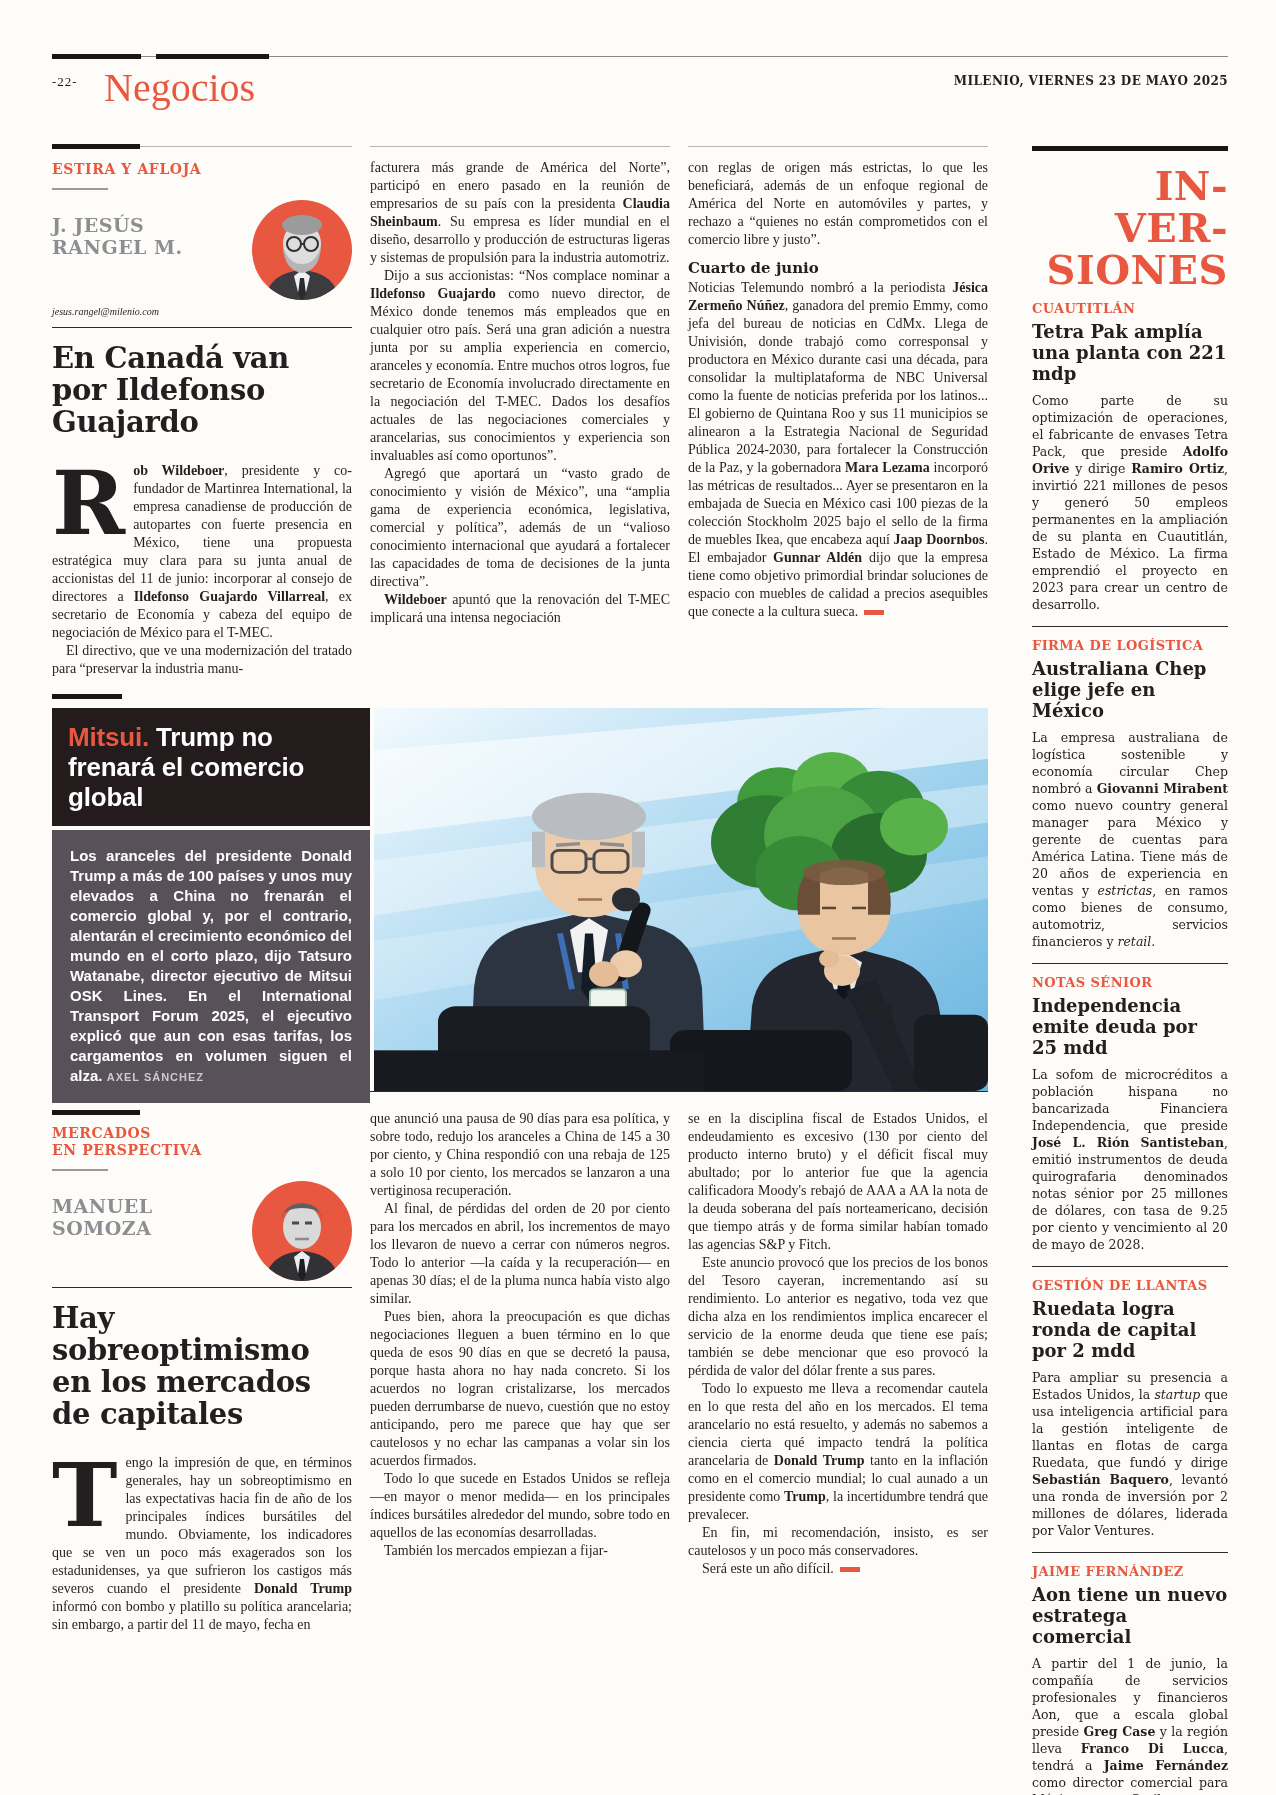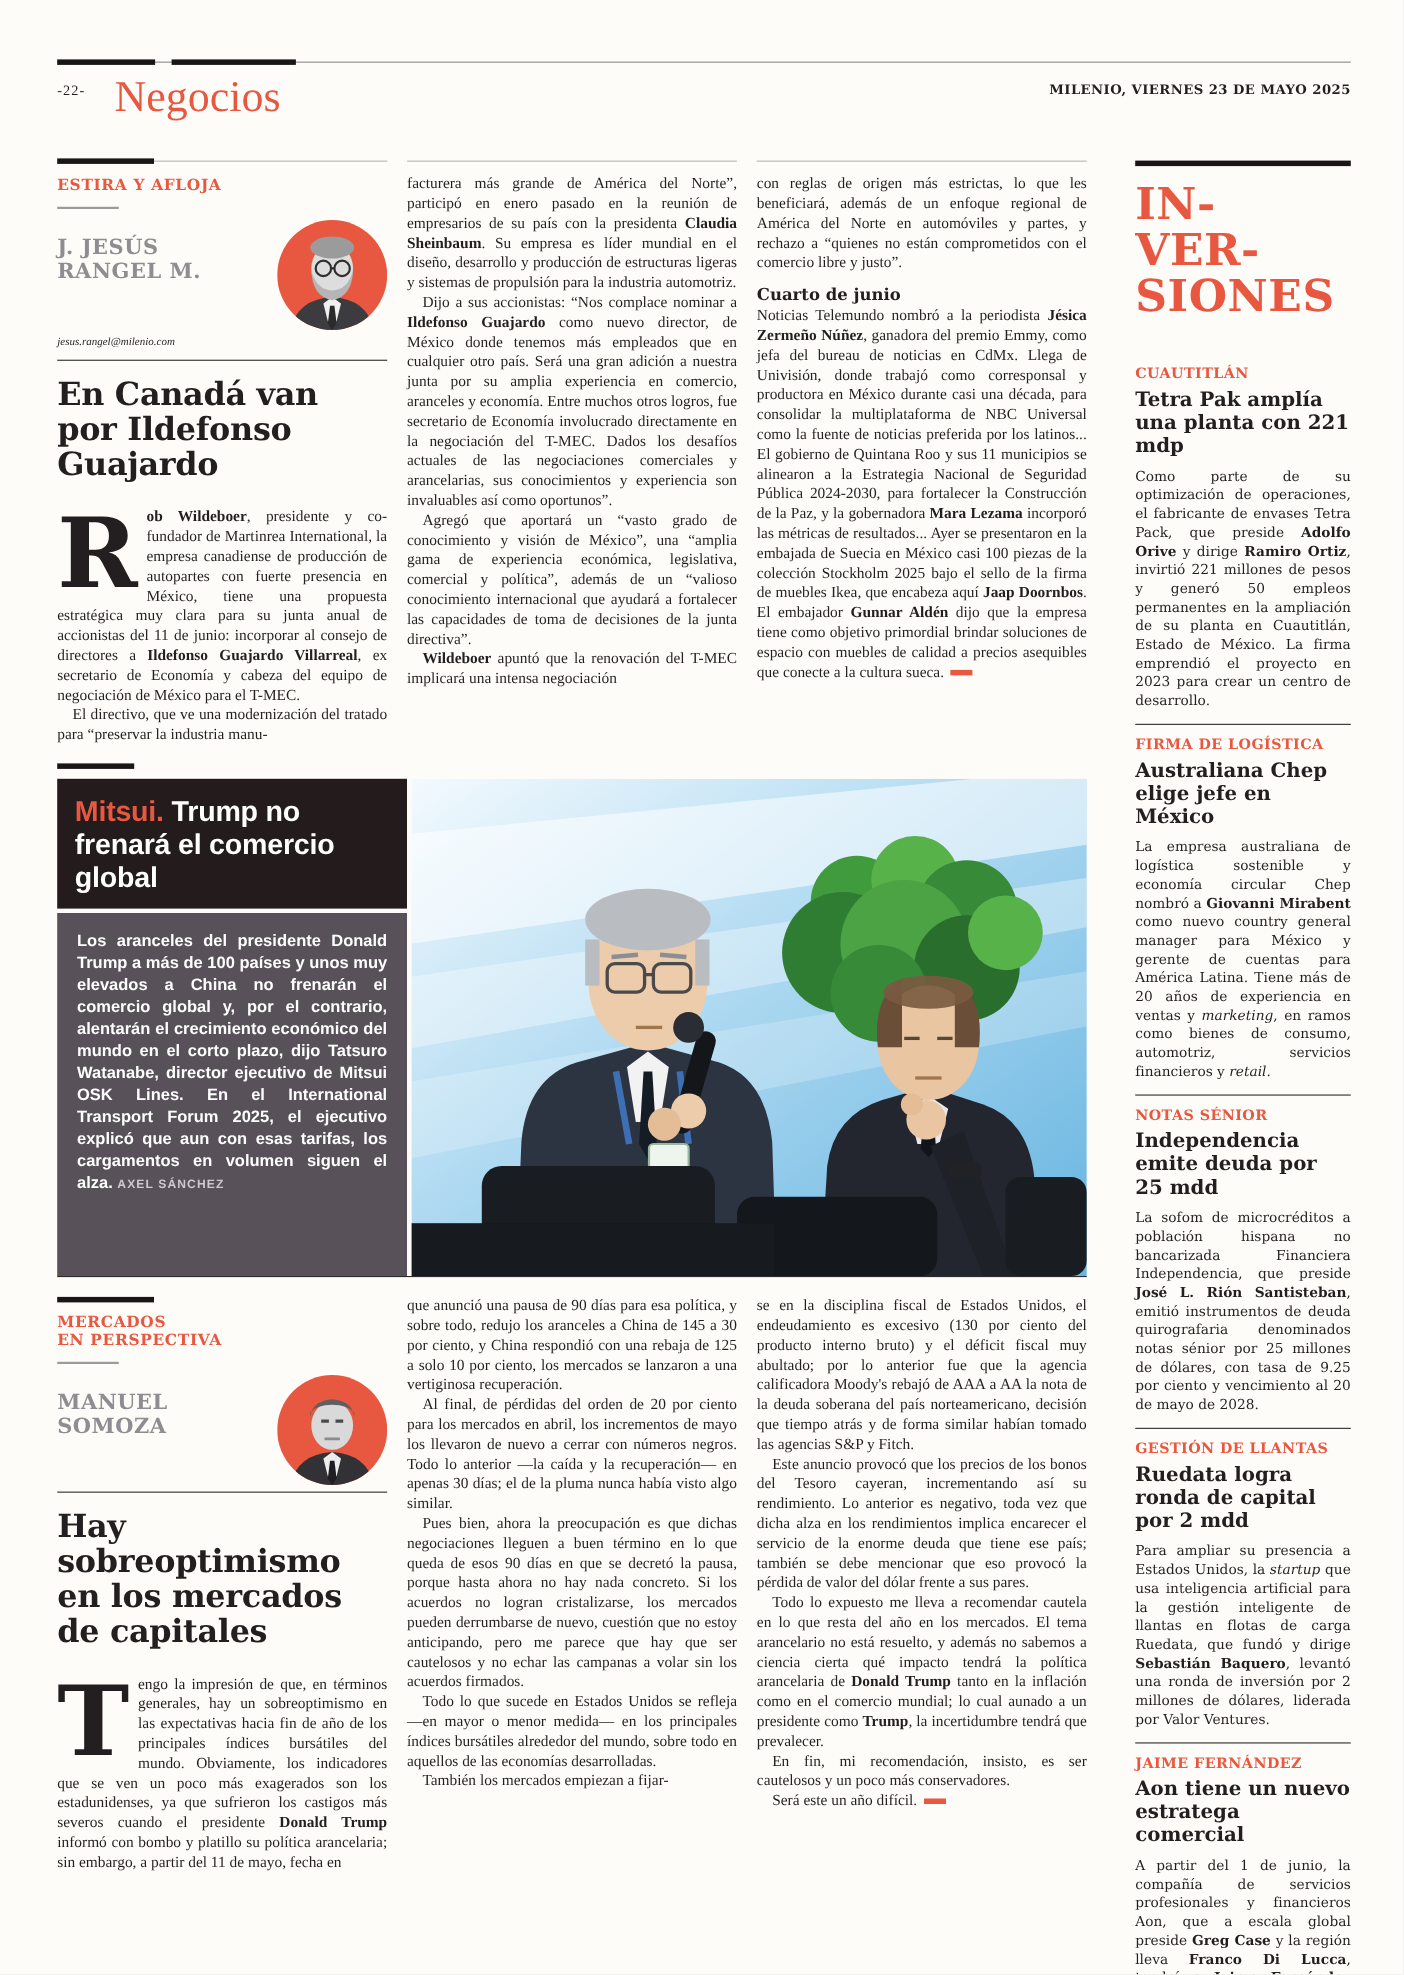--- a/index.html
+++ b/index.html
@@ -51,38 +51,38 @@
   .body p{font-size:14px; line-height:18px; text-align:justify;}
   .body p.ind{text-indent:14px;}
   .dc{float:left; font-family:"DejaVu Serif", serif; font-weight:700; font-size:88px; line-height:70px;
       padding:6px 8px 0 0; color:var(--ink);}
   .subhead{font-family:"DejaVu Serif", serif; font-weight:700; font-size:15px; margin:10px 0 2px;}
   .endmark{display:inline-block; width:20px; height:5px; background:var(--accent); margin-left:6px; vertical-align:middle;}
 
   
   .feature{margin-top:16px;}
   .blackbar{width:70px; height:5px; background:var(--dark); margin-bottom:9px;}
-  .feature-inner{display:flex; gap:4px; height:452px;border-radius:18px;}
+  .feature-inner{display:flex; gap:4px; height:383px;border-radius:18px;}
   .mitsui{width:318px; display:flex; flex-direction:column; gap:4px;}
   .mitsui-title{background:var(--mitsui-title-bg); padding:14px 16px; font-family:"Liberation Sans", sans-serif;
                 font-weight:700; font-size:26px; line-height:30px; color:#fff; letter-spacing:-.2px;}
   .mitsui-title .brand{color:var(--accent);}
   .mitsui-body{background:var(--mitsui-body-bg); flex:1; padding:16px 18px; font-family:"Liberation Sans", sans-serif;
                font-weight:700; font-size:15px; line-height:20px; color:#fff; text-align:justify;}
   .mitsui-credit{font-size:11px; letter-spacing:1px; color:#cfc9cf; font-weight:700;}
   .photo{flex:1; min-width:0;}
   .photo svg{display:block; width:100%; height:100%;}
   .photo-rule{border-bottom:1px solid #2b2b2b; margin-top:0;}
 
   .a2{margin-top:14px;}
   .a2 .blackbar{width:88px; margin-bottom:10px;}
 
   
   .sb-title{font-family:"DejaVu Serif", serif; font-weight:700; font-size:40px; line-height:42px;
-            color:var(--accent); letter-spacing:.5px; white-space:pre-line; margin-bottom:42px;}
+            color:var(--accent); letter-spacing:.5px; white-space:pre-line; margin-bottom:10px;text-align:right;}
   .sb-kicker{font-family:"DejaVu Serif", serif; font-weight:700; font-size:13px; letter-spacing:.4px;
              color:var(--accent); margin-bottom:5px;}
   .sb-head{font-family:"DejaVu Serif", serif; font-weight:700; font-size:18px; line-height:21px; margin-bottom:8px;}
   .sb-body{font-family:"DejaVu Serif", serif; font-size:12.5px; line-height:17px; text-align:justify;}
   .sb-divider{border-top:1px solid #2b2b2b; margin:13px 0 11px;}
 </style>
 </head>
 <body>
 
 <div class="page">
@@ -297,21 +297,21 @@
         <div class="sb-section">
           <div class="sb-kicker">CUAUTITLÁN</div>
           <div class="sb-head">Tetra Pak amplía una planta con 221 mdp</div>
           <p class="sb-body">Como parte de su optimización de operaciones, el fabricante de envases Tetra Pack, que preside <b>Adolfo Orive</b> y dirige <b>Ramiro Ortiz</b>, invirtió 221 millones de pesos y generó 50 empleos permanentes en la ampliación de su planta en Cuautitlán, Estado de México. La firma emprendió el proyecto en 2023 para crear un centro de desarrollo.</p>
         </div>
         <div class="sb-divider"></div>
 
         <div class="sb-section">
           <div class="sb-kicker">FIRMA DE LOGÍSTICA</div>
           <div class="sb-head">Australiana Chep elige jefe en México</div>
-          <p class="sb-body">La empresa australiana de logística sostenible y economía circular Chep nombró a <b>Giovanni Mirabent</b> como nuevo country general manager para México y gerente de cuentas para América Latina. Tiene más de 20 años de experiencia en ventas y <i>marketing</i>, en ramos como bienes de consumo, automotriz, servicios financieros y <i>retail</i>.</p>
+          <p class="sb-body">La empresa australiana de logística sostenible y economía circular Chep nombró a <b>Giovanni Mirabent</b> como nuevo country general manager para México y gerente de cuentas para América Latina. Tiene más de 20 años de experiencia en ventas y <i>estrictas</i>, en ramos como bienes de consumo, automotriz, servicios financieros y <i>retail</i>.</p>
         </div>
         <div class="sb-divider"></div>
 
         <div class="sb-section">
           <div class="sb-kicker">NOTAS SÉNIOR</div>
           <div class="sb-head">Independencia emite deuda por 25 mdd</div>
           <p class="sb-body">La sofom de microcréditos a población hispana no bancarizada Financiera Independencia, que preside <b>José L. Rión Santisteban</b>, emitió instrumentos de deuda quirografaria denominados notas sénior por 25 millones de dólares, con tasa de 9.25 por ciento y vencimiento al 20 de mayo de 2028.</p>
         </div>
         <div class="sb-divider"></div>
 

